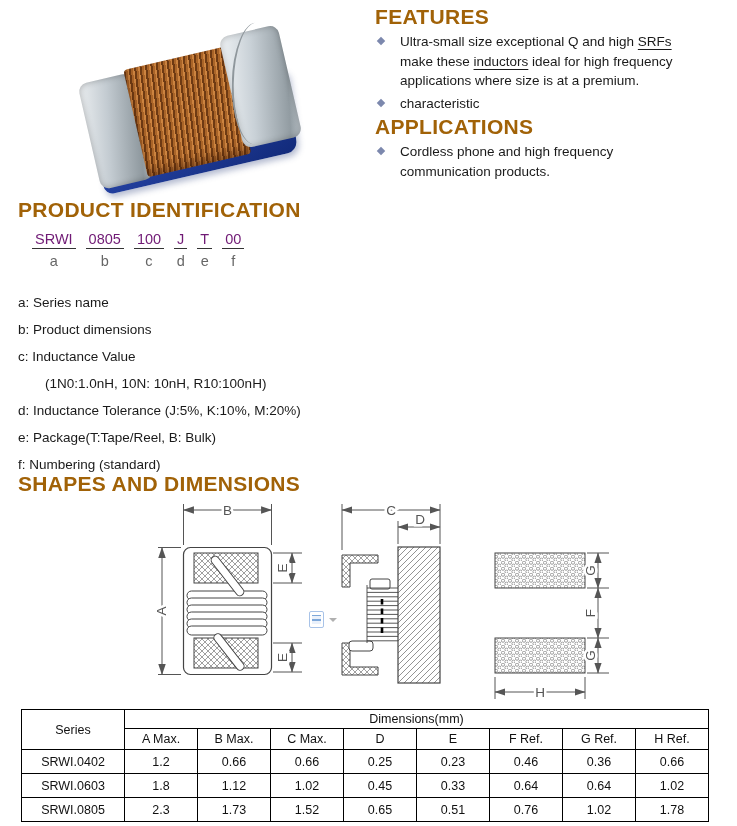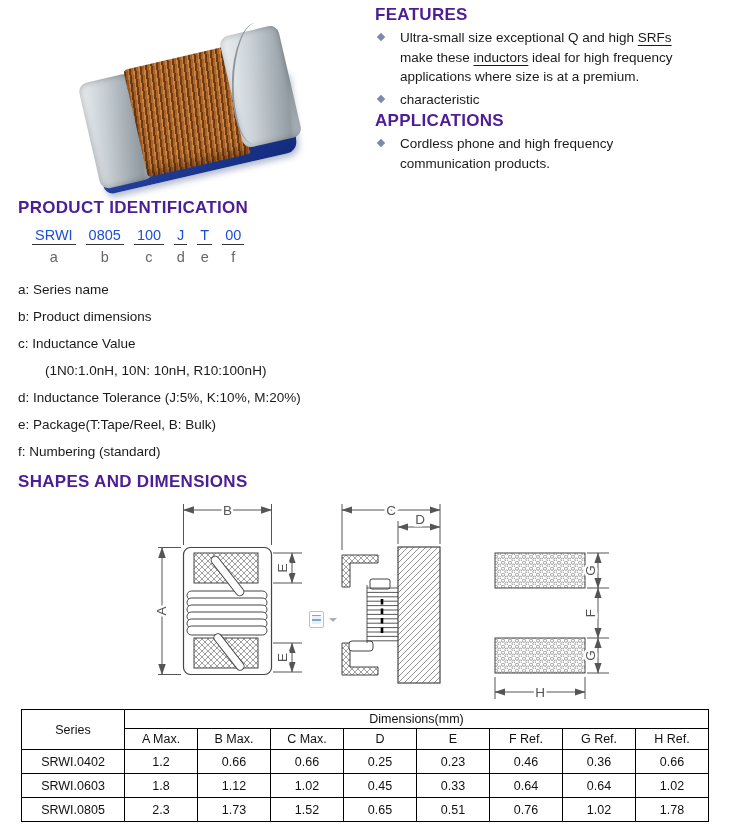--- a/index.html
+++ b/index.html
@@ -1,20 +1,20 @@
 <!DOCTYPE html>
 <html><head>
 <meta charset="utf-8">
 <style>
   html,body { margin:0; padding:0; background:#fff; }
   .page {
     position:relative; width:737px; height:826px; background:#ffffff;
     font-family:"Liberation Sans","DejaVu Sans",sans-serif; color:#1a1a1a; overflow:hidden;
   }
-  h2.section { margin:0; font-size:17px; font-weight:bold; color:#4c1d95; letter-spacing:.3px; }
+  h2.section { margin:0; font-size:21px; font-weight:bold; color:#a16207; letter-spacing:.3px; }
 
   
   .photo { position:absolute; left:70px; top:10px; width:258px; height:192px; }
   .ind-wrap { position:absolute; left:14px; top:18px; width:230px; height:162px; transform:rotate(-13deg); }
   .ind-base { position:absolute; left:8px; top:60px; width:198px; height:84px; border-radius:10px;
     background:linear-gradient(155deg,#3c63d8 0%,#23409f 45%,#122a7a 100%); transform:skewX(-6deg);
     box-shadow:2px 4px 6px rgba(40,60,120,.35); }
   .cap-left { position:absolute; left:2px; top:30px; width:54px; height:108px; border-radius:9px;
     background:linear-gradient(100deg,#eceff1,#c3cbd1 40%,#8e989e 85%,#b9c1c7);
     box-shadow:inset 0 0 6px rgba(0,0,0,.28); }
@@ -35,23 +35,23 @@
   .bullet-text { font-size:13.5px; line-height:19.5px; color:#1a1a1a; }
   .text-line { white-space:nowrap; }
   .wavy { text-decoration-line:underline; text-decoration-style:wavy; text-decoration-color:#d93a2b;
     text-decoration-thickness:1px; text-underline-offset:3px;text-decoration:underline; }
   .apps-heading { margin-top:3px; }
 
   
   .pid { position:absolute; left:18px; top:198px; width:360px; }
   .part-code { display:flex; gap:10px; margin:9px 0 0 14px; }
   .code-seg { text-align:center; }
-  .code-text { font-size:14.5px; color:#1d4ed8; border-bottom:1.3px solid #333; padding:0 3px 1px; }
+  .code-text { font-size:14.5px; color:#701a75; border-bottom:1.3px solid #333; padding:0 3px 1px; }
   .code-letter { color:#666; font-size:14.5px; margin-top:4px; }
-  .legend { margin-top:11px; }
+  .legend { margin-top:20px; }
   .legend-line { font-size:13.5px; line-height:27px; color:#1a1a1a; white-space:nowrap; }
   .legend-line.indent { padding-left:27px; }
 
   
   .shapes-title { position:absolute; left:18px; top:472px; }
   svg.drawings { position:absolute; left:130px; top:495px; }
   svg.drawings text { font-family:"Liberation Sans","DejaVu Sans",sans-serif; font-size:13.5px; fill:#555;
     paint-order:stroke; stroke:#ffffff; stroke-width:5px; text-anchor:middle; }
 
   .paste-icon { position:absolute; left:309px; top:611px; display:flex; align-items:center; }

